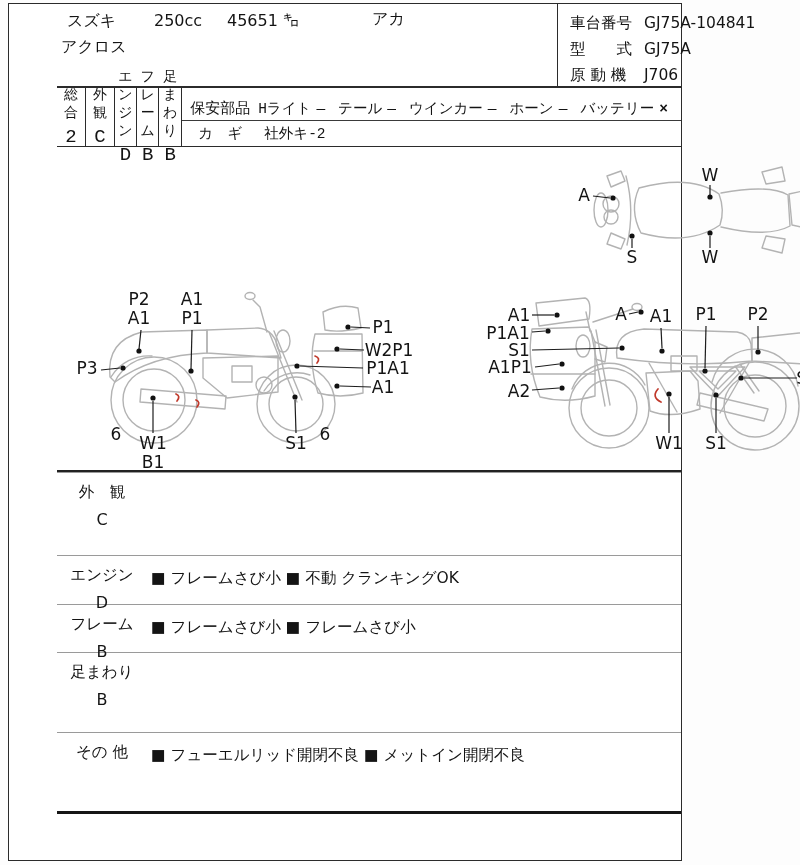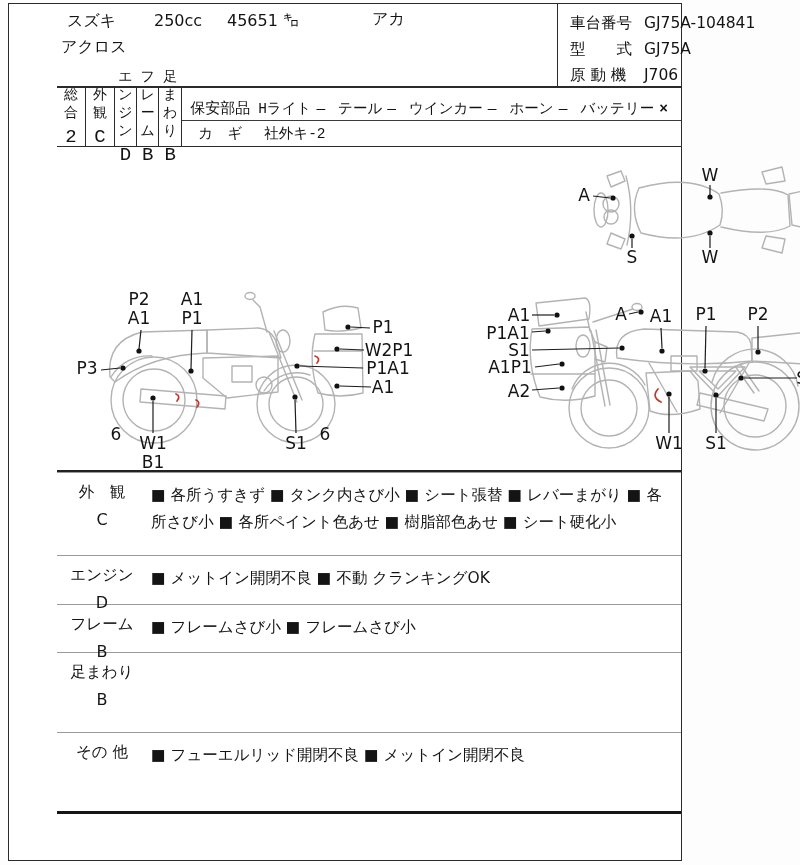--- a/index.html
+++ b/index.html
@@ -274,28 +274,27 @@
             <text x="667" y="449" class="dlabel">S1</text>
           </g>
       </svg>
     </div>
 
     <div class="sec h-gaikan">
       <div class="scol">
         <div>外　観</div>
         <div class="sgrade">C</div>
       </div>
-      <div class="sbody">■ 各所うすきず ■ タンク内さび小 ■ シート張替 ■ レバーまがり ■ 各所さび小 ■ 各所ペイント色あせ ■ 樹脂部色あせ ■ シート硬化小</div>
     </div>
     <div class="sec h-engine">
       <div class="scol">
         <div>エンジン</div>
         <div class="sgrade">D</div>
       </div>
-      <div class="sbody">■ メットイン開閉不良 ■ 不動 クランキングOK</div>
+      <div class="sbody">■ フレームさび小 ■ 不動 クランキングOK</div>
     </div>
     <div class="sec h-frame">
       <div class="scol">
         <div>フレーム</div>
         <div class="sgrade">B</div>
       </div>
       <div class="sbody">■ フレームさび小 ■ フレームさび小</div>
     </div>
     <div class="sec h-ashi">
       <div class="scol">

